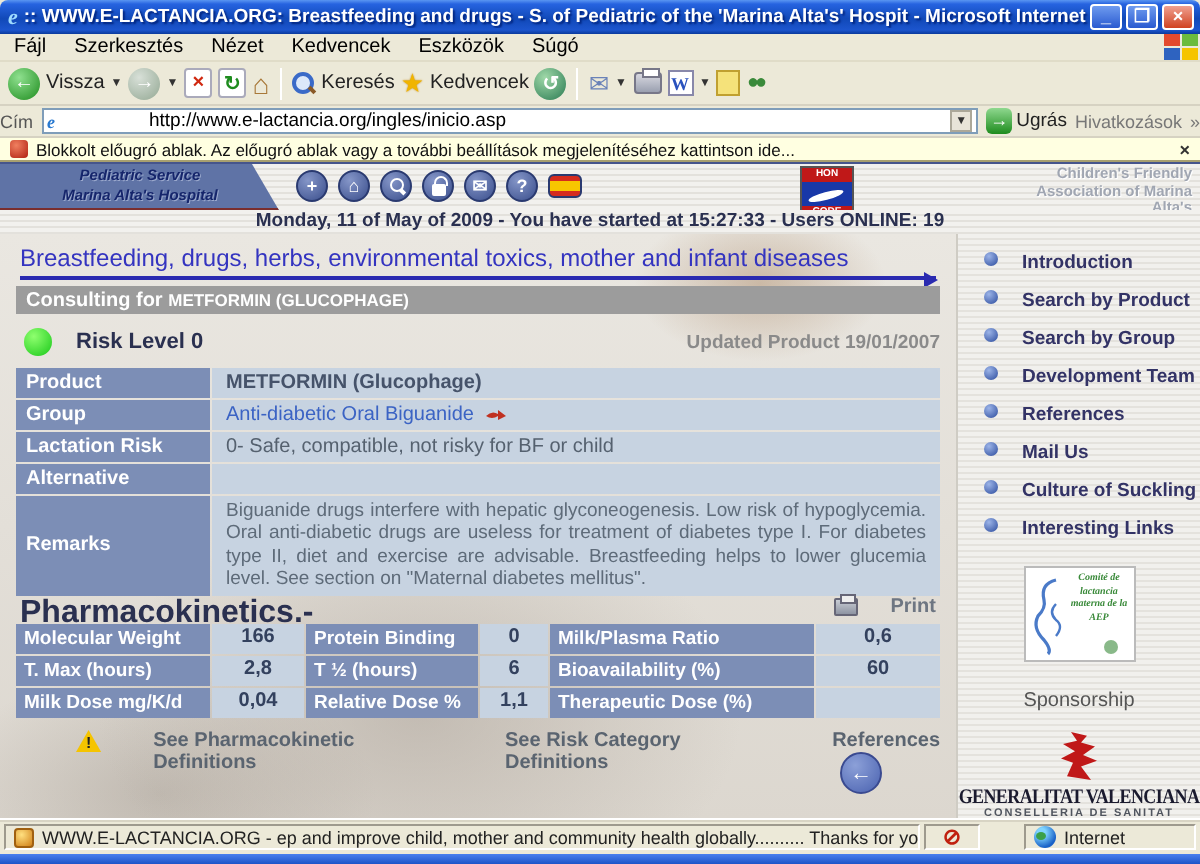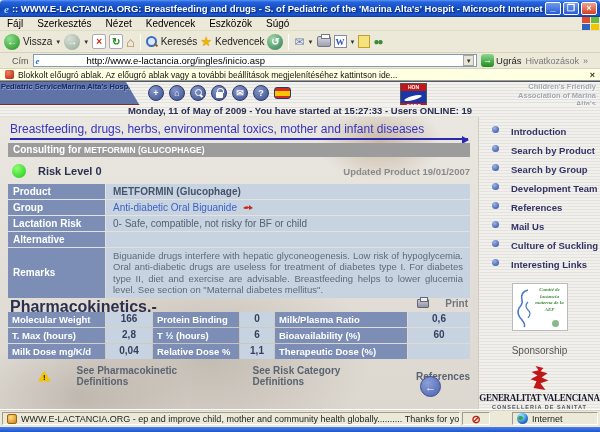--- a/index.html
+++ b/index.html
@@ -45,21 +45,21 @@
   .tmail { color:#6A82B8; font-size:12px; }
   .tprint { width:14px; height:11px; background:linear-gradient(#D8D8E0,#9AA0B0); border:1px solid #778; border-radius:2px; position:relative; }
   .tprint::before { content:""; position:absolute; top:-3px; left:3px; width:7px; height:3px; background:#fff; border:1px solid #778; }
   .tword { width:13px; height:13px; background:#fff; border:1px solid #88A; color:#2A52BE; font:bold 9px "Liberation Serif",serif; text-align:center; line-height:12px; }
   .tnote { width:12px; height:13px; background:#F5E27A; border:1px solid #C0A030; }
   .tppl { color:#3A8A3A; font-size:10px; letter-spacing:-2px; }
   .ddv { font-size:6px; color:#333; }
 
   
   .addrbar { position:absolute; top:53px; left:0; right:0; height:16px; background:#ECE9D8;
-    display:flex; align-items:center; gap:4px; padding:0 12px; font-size:9px; color:#555; border-bottom:1px solid #D6D2C2; }
+    display:flex; align-items:center; gap:4px; padding:0 0; font-size:9px; color:#555; border-bottom:1px solid #D6D2C2; }
   .addr-input { flex:1; height:13px; background:#fff; border:1px solid #7F9DB9; display:flex; align-items:center; padding:0 2px; gap:3px; }
   .addr-input .ie-e2 { font:italic bold 9px "Liberation Serif",serif; color:#2A7AD0; }
   .addr-url { font-size:9.5px; color:#000; flex:1; white-space:nowrap; overflow:hidden;margin-left:44px; }
   .addr-dd { font-size:6px; color:#333; background:#E8E4D8; border:1px solid #ACA899; height:11px; width:11px; text-align:center; line-height:10px; }
   .go-btn { display:flex; align-items:center; gap:2px; font-size:9.5px; color:#222; }
   .go-ic { width:13px; height:13px; border-radius:3px; background:linear-gradient(180deg,#8FD88F,#1E8C1E); color:#fff; font-size:9px; text-align:center; line-height:12px; }
   .links-lbl { color:#777; } .links-chev { color:#777; font-size:9px; }
 
   
   .infobar { position:absolute; top:69px; left:0; right:0; height:12px; background:#FFFFE1;
@@ -67,21 +67,21 @@
   .ib-ic { width:9px; height:9px; border-radius:2px; background:radial-gradient(circle at 35% 30%,#F08060,#B02010); flex:none; }
   .ib-x { margin-left:auto; font-size:9px; font-weight:bold; color:#333; }
 
   
   .page { position:absolute; top:81px; left:0; width:600px; height:328px; background:#E6E4DE; border-top:1px solid #46558C; }
   .pinstripe { background:repeating-linear-gradient(180deg,#F2F1EE 0 2px,#E3E1DC 2px 3px); }
 
   .hdr-band { position:absolute; top:0; left:0; right:0; height:23px; }
   .hdr-tab { position:absolute; top:0; left:0; width:140px; height:24px; background:#5F73A6;
     clip-path:polygon(0 0, 126px 0, 140px 100%, 0 100%);
-    border-bottom:2px solid #7A2E2E; display:flex; flex-direction:row; justify-content:center; }
+    border-bottom:2px solid #7A2E2E; display:flex; flex-direction:column; justify-content:center;font-style:italic; }
   .hdr-tab span { font-size:7.5px; font-weight:bold; color:#15256B; text-align:center; line-height:1.3; text-shadow:0.5px 0.5px 0 #9AA8CC; }
   .hdr-icons { position:absolute; left:148px; top:3px; display:flex; gap:5px; }
   .hcirc { width:16px; height:16px; border-radius:50%; background:radial-gradient(circle at 35% 30%,#8596C8,#3A4E8C);
     color:#fff; font-size:9px; font-weight:bold; display:flex; align-items:center; justify-content:center; border:1px solid #2A3A70; }
   .hmag { position:relative; width:9px; height:9px; }
   .hmag::before { content:""; position:absolute; top:0; left:1px; width:5px; height:5px; border:1.5px solid #fff; border-radius:50%; }
   .hmag::after { content:""; position:absolute; left:6px; top:6px; width:3px; height:1.5px; background:#fff; transform:rotate(45deg); }
   .hlock { position:relative; width:7px; height:6px; background:#fff; border-radius:1px; margin-top:4px; }
   .hlock::before { content:""; position:absolute; top:-4px; left:1px; width:5px; height:4px; border:1.5px solid #fff; border-bottom:none; border-radius:4px 4px 0 0; }
   .hflag { width:17px; height:12px; margin-top:2px; border-radius:3px; border:1px solid #2A3A70;
@@ -129,21 +129,21 @@
   .print-link { position:absolute; right:10px; top:181px; display:flex; gap:16px; align-items:center;
     font-size:10px; font-weight:bold; color:#6E7682; }
   .print-ic { width:12px; height:9px; background:linear-gradient(#C8CCD4,#8E94A2); border:1px solid #667; border-radius:1px; position:relative; }
   .print-ic::before { content:""; position:absolute; top:-3px; left:2px; width:6px; height:3px; background:#EEE; border:1px solid #667; }
 
   .pk-grid { position:absolute; left:8px; top:195px; width:462px; display:grid;
     grid-template-columns:97px 46px 86px 34px 132px 1fr; gap:1px; }
   .p-label { background:#7C8EB6; color:#fff; font-weight:bold; font-size:9.5px; padding:1px 4px; height:15px; line-height:13px; white-space:nowrap; overflow:hidden; }
   .p-value { background:#C7D3E1; color:#33415E; font-weight:bold; font-size:10px; text-align:center; height:15px; line-height:14px; }
 
-  .foot-links { position:absolute; left:8px; top:248px; width:462px; display:flex; align-items:center; gap:26px; }
+  .foot-links { position:absolute; left:8px; top:248px; width:462px; display:flex; align-items:flex-start; gap:26px; }
   .warn { position:relative; width:13px; height:11px; margin-left:30px;
     background:#F5C400; clip-path:polygon(50% 0, 100% 100%, 0 100%); }
   .warn::after { content:"!"; position:absolute; left:0; right:0; bottom:0; text-align:center; font-size:8px; font-weight:bold; color:#222; }
   .flink { font-size:10px; font-weight:bold; color:#5A6470; }
   .back-btn { position:absolute; left:420px; top:259px; width:21px; height:21px; border-radius:50%;
     background:radial-gradient(circle at 35% 30%, #8CA0D8, #4A62B0); border:1px solid #3A4A90;
     color:#fff; font-size:11px; font-weight:bold; display:flex; align-items:center; justify-content:center; }
 
   
   .sidebar { position:absolute; left:478px; top:35px; width:122px; height:293px;

